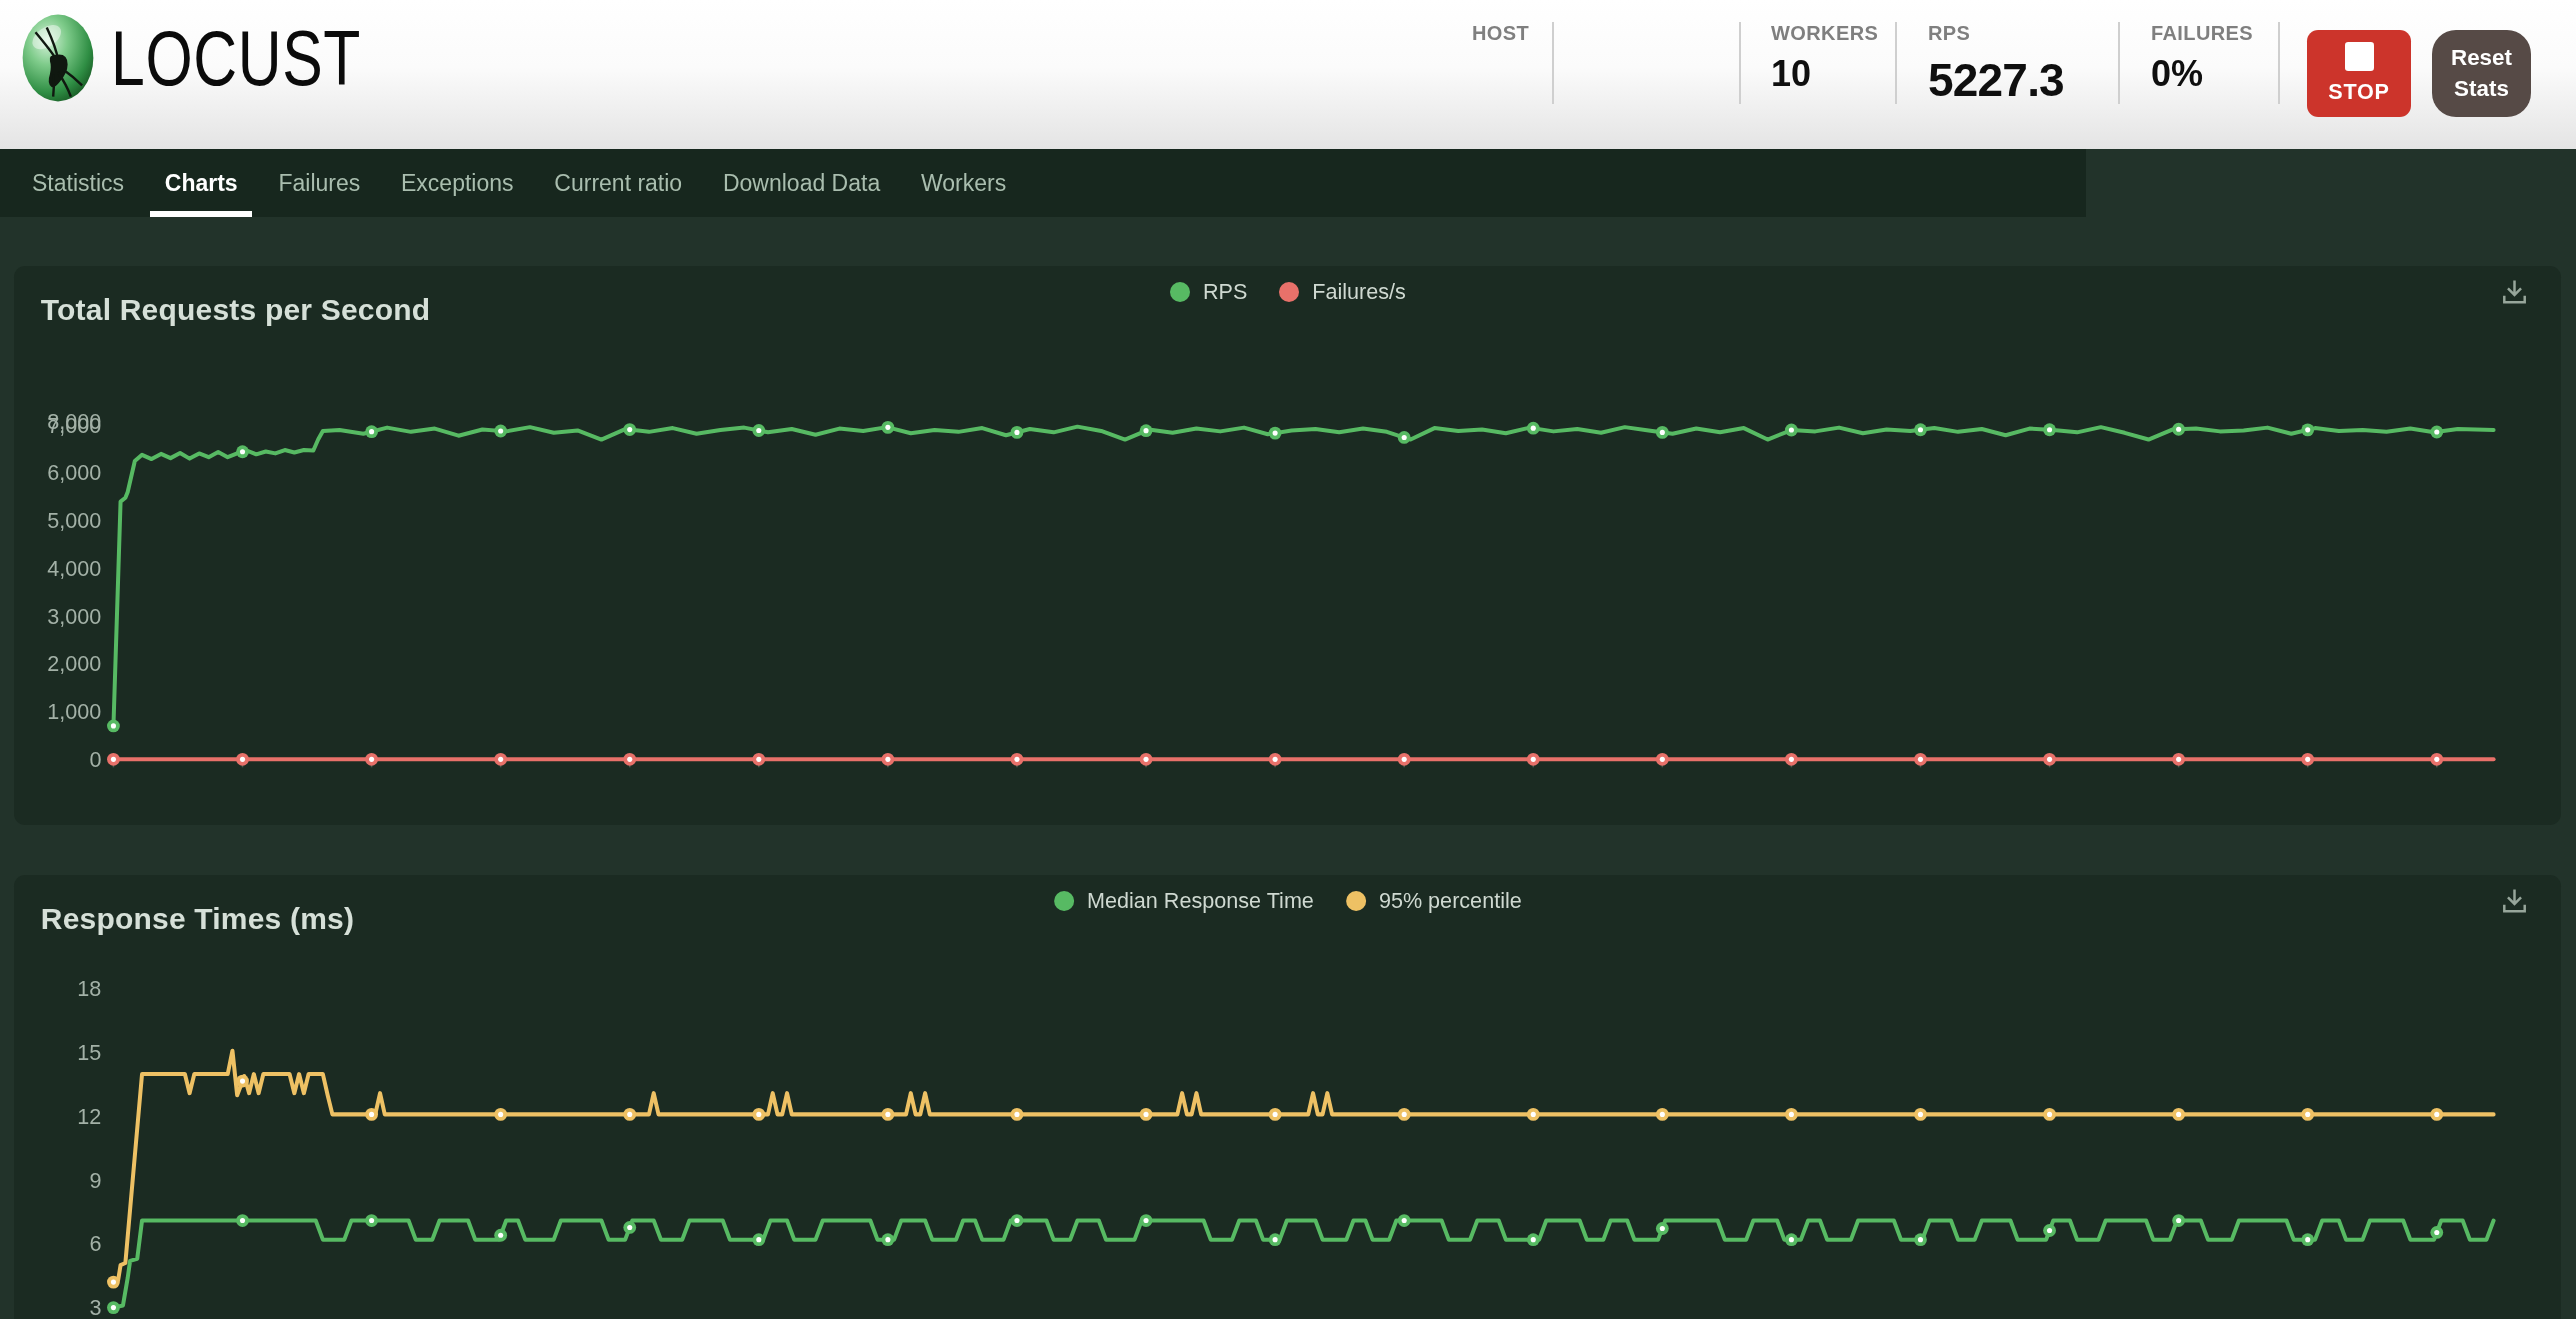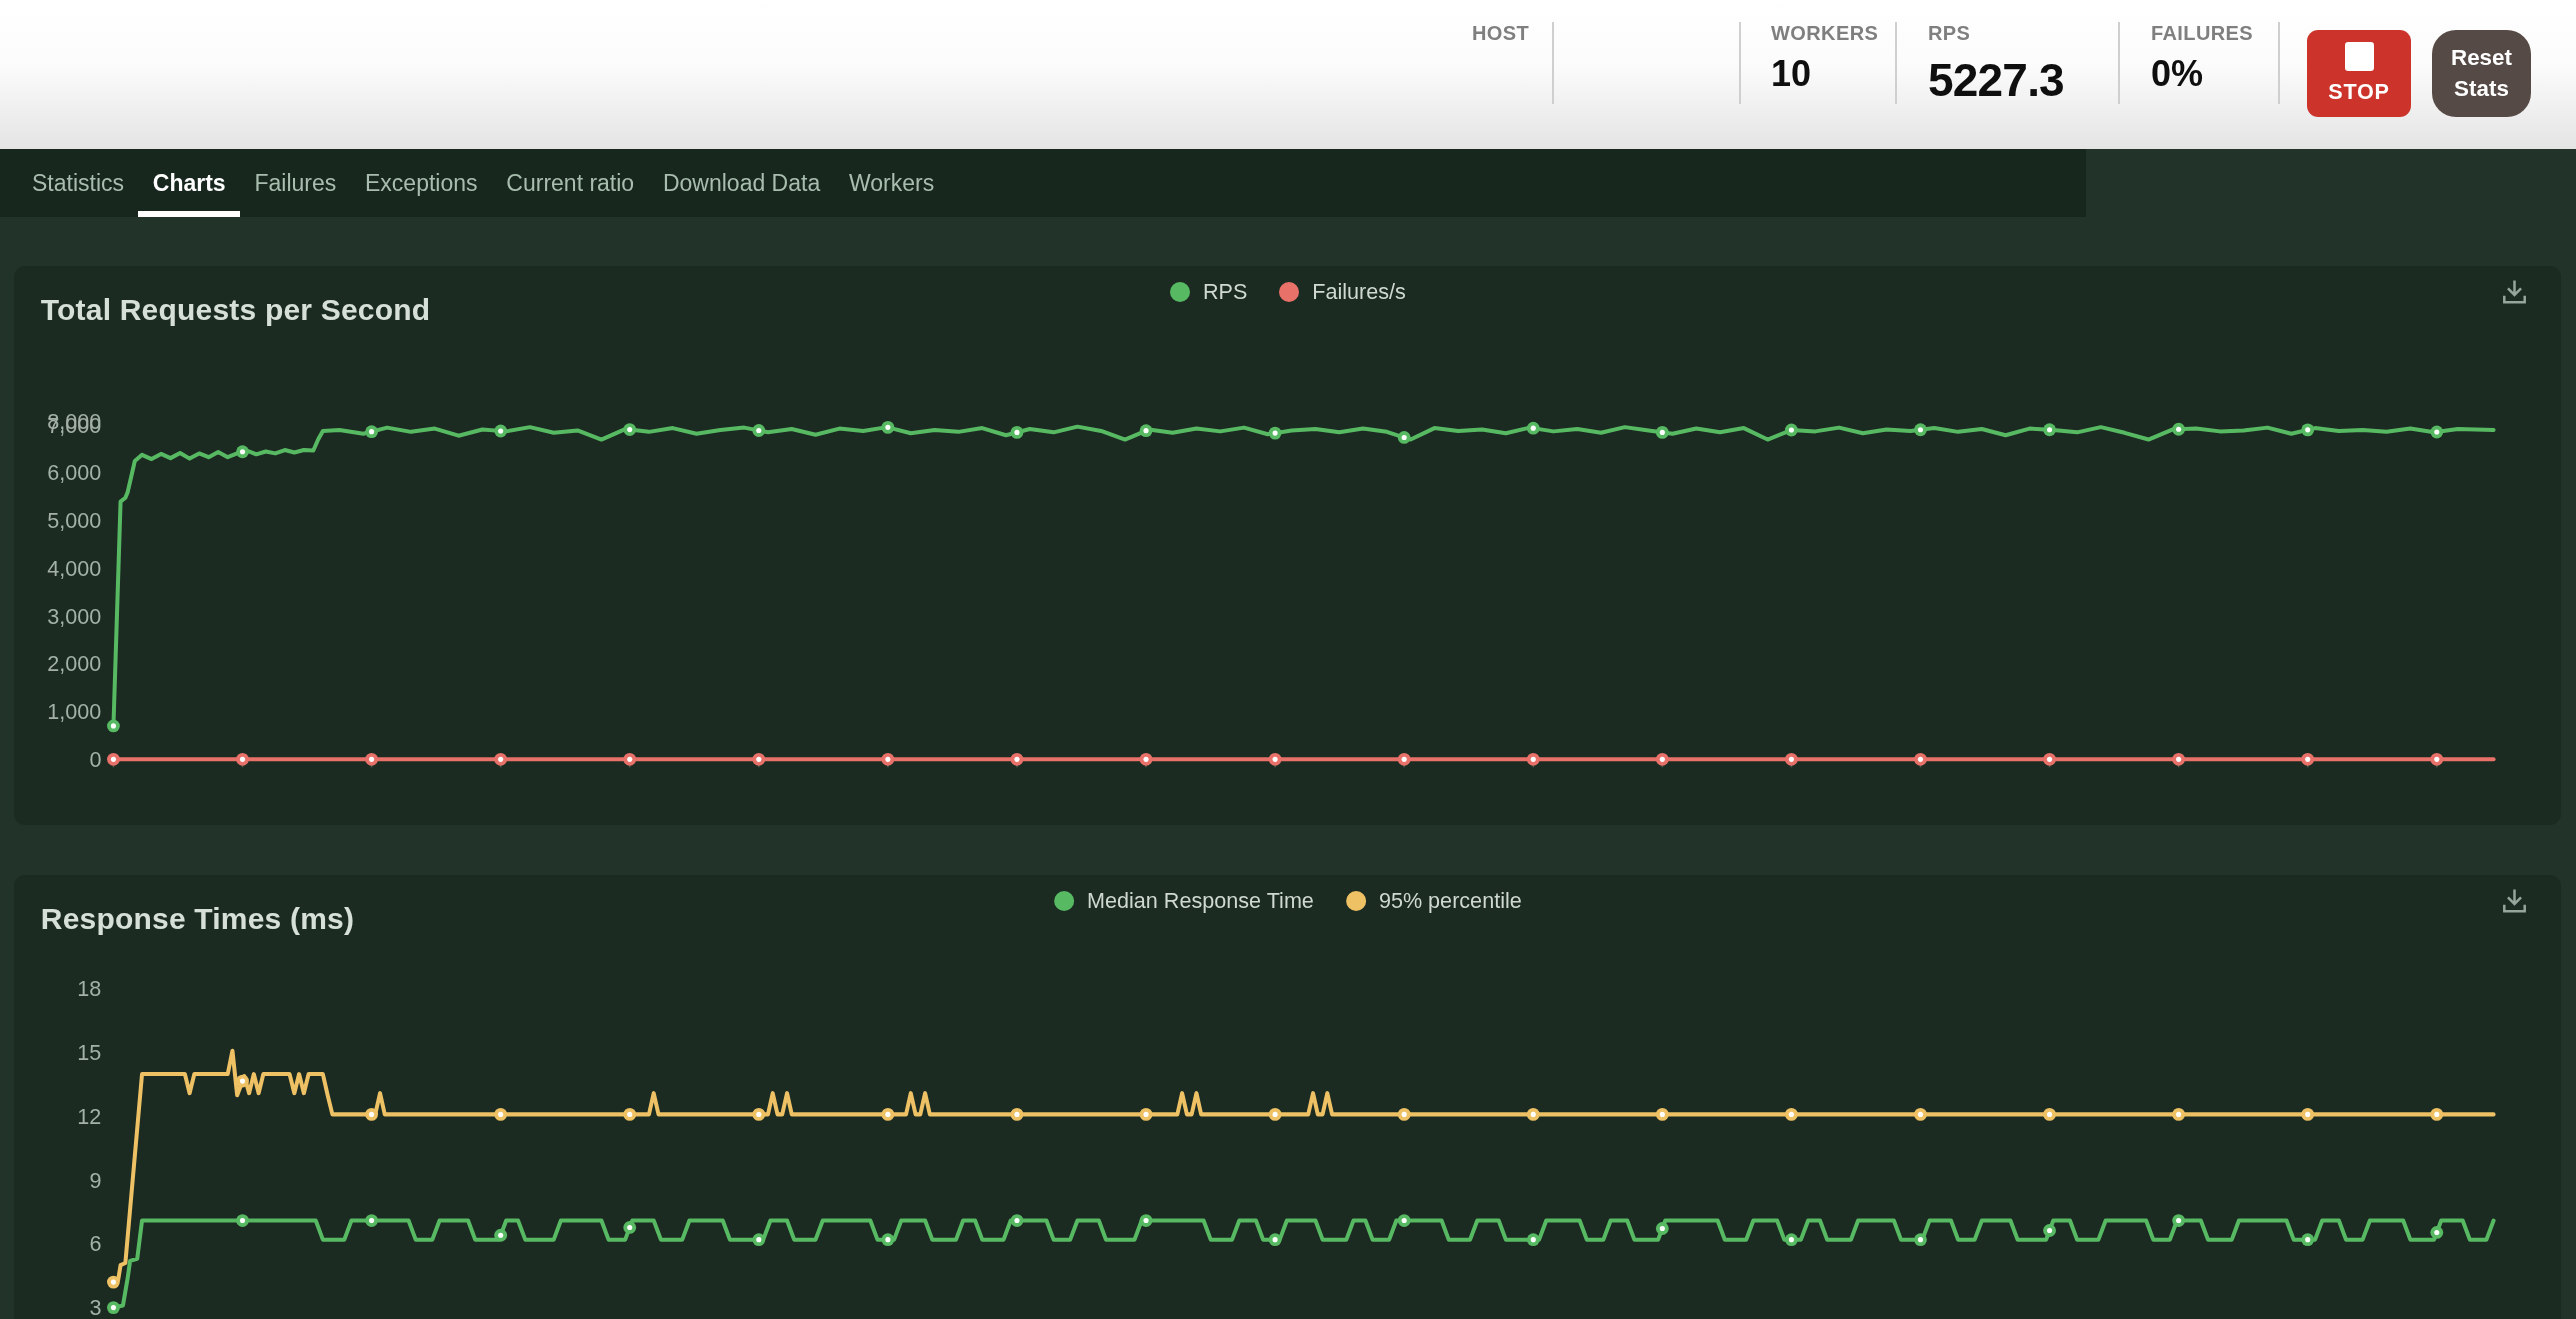--- a/index.html
+++ b/index.html
@@ -35,21 +35,21 @@
     color:#fff;font-family:inherit;font-weight:700;cursor:pointer;
     display:flex;flex-direction:column;align-items:center;justify-content:center;
   }
   .btn-stop{left:2307px;width:104px;background:var(--stop-red,#cc342b);}
   .stop-square{width:29px;height:29px;background:#fff;border-radius:3.2px;margin-bottom:8px;}
   .btn-stop span{font-size:21.6px;letter-spacing:0.8px;}
   .btn-reset{left:2432px;width:99px;background:var(--reset-gray,#564a46);font-size:22.4px;line-height:1.35;border-radius:24px;}
   
   .nav{
     position:absolute;left:0;top:149px;width:2086px;height:68px;
-    background:var(--nav-bg,#17271e);display:flex;align-items:stretch;padding-left:17.6px;box-sizing:border-box;
+    background:var(--nav-bg,#17271e);display:flex;align-items:stretch;padding-left:17.6px;box-sizing:border-box;gap:12px;
   }
   .tab{
     position:relative;display:flex;align-items:center;padding:0 14.4px;
     font-size:23px;color:#a9bdae;cursor:pointer;white-space:nowrap;
   }
   .tab.active{color:#ffffff;font-weight:700;}
   .tab.active::after{content:"";position:absolute;left:0;right:0;bottom:0;height:5.6px;background:#ffffff;}
   
   .panel{
     position:absolute;left:14.4px;width:2547px;height:559px;
@@ -79,20 +79,39 @@
   }
   .xlab{
     position:absolute;width:147px;text-align:center;
     font-size:21.6px;color:#c5d1c7;line-height:24px;white-space:nowrap;
   }
 </style>
 </head>
 <body>
 
 <div class="header">
+  <div class="logo">
+    <svg width="74" height="90" viewBox="0 0 92 112">
+      <defs>
+        <radialGradient id="lg" cx="35%" cy="30%" r="80%">
+          <stop offset="0%" stop-color="#d8f3dc"></stop>
+          <stop offset="35%" stop-color="#7ecb8a"></stop>
+          <stop offset="75%" stop-color="#2f8e44"></stop>
+          <stop offset="100%" stop-color="#14521f"></stop>
+        </radialGradient>
+      </defs>
+      <ellipse cx="46" cy="56" rx="44" ry="54" fill="url(#lg)"></ellipse>
+      <ellipse cx="32" cy="30" rx="20" ry="12" fill="#ffffff" opacity="0.45" transform="rotate(-35 32 30)"></ellipse>
+      <path d="M44 58 q-6 -10 -26 -34" stroke="#101810" stroke-width="3" fill="none"></path>
+      <path d="M46 58 q-2 -14 -14 -40" stroke="#101810" stroke-width="3" fill="none"></path>
+      <path d="M44 52 q14 -2 14 12 q0 10 -10 22 q-6 8 -10 6 q-6 -4 -2 -16 q2 -10 0 -16 q-2 -8 8 -8z" fill="#101810"></path>
+      <path d="M46 74 q10 14 16 30 M40 76 q2 14 0 28 M52 70 q14 10 24 20" stroke="#101810" stroke-width="3" fill="none"></path>
+    </svg>
+    <span class="logo-text">LOCUST</span>
+  </div>
 
   <div class="stats">
     <div class="stat" style="left:1472px">
       <div class="lbl">HOST</div>
     </div>
     <div class="vdiv" style="left:1552px"></div>
 
     <div class="vdiv" style="left:1739px"></div>
 
     <div class="stat" style="left:1771px">

